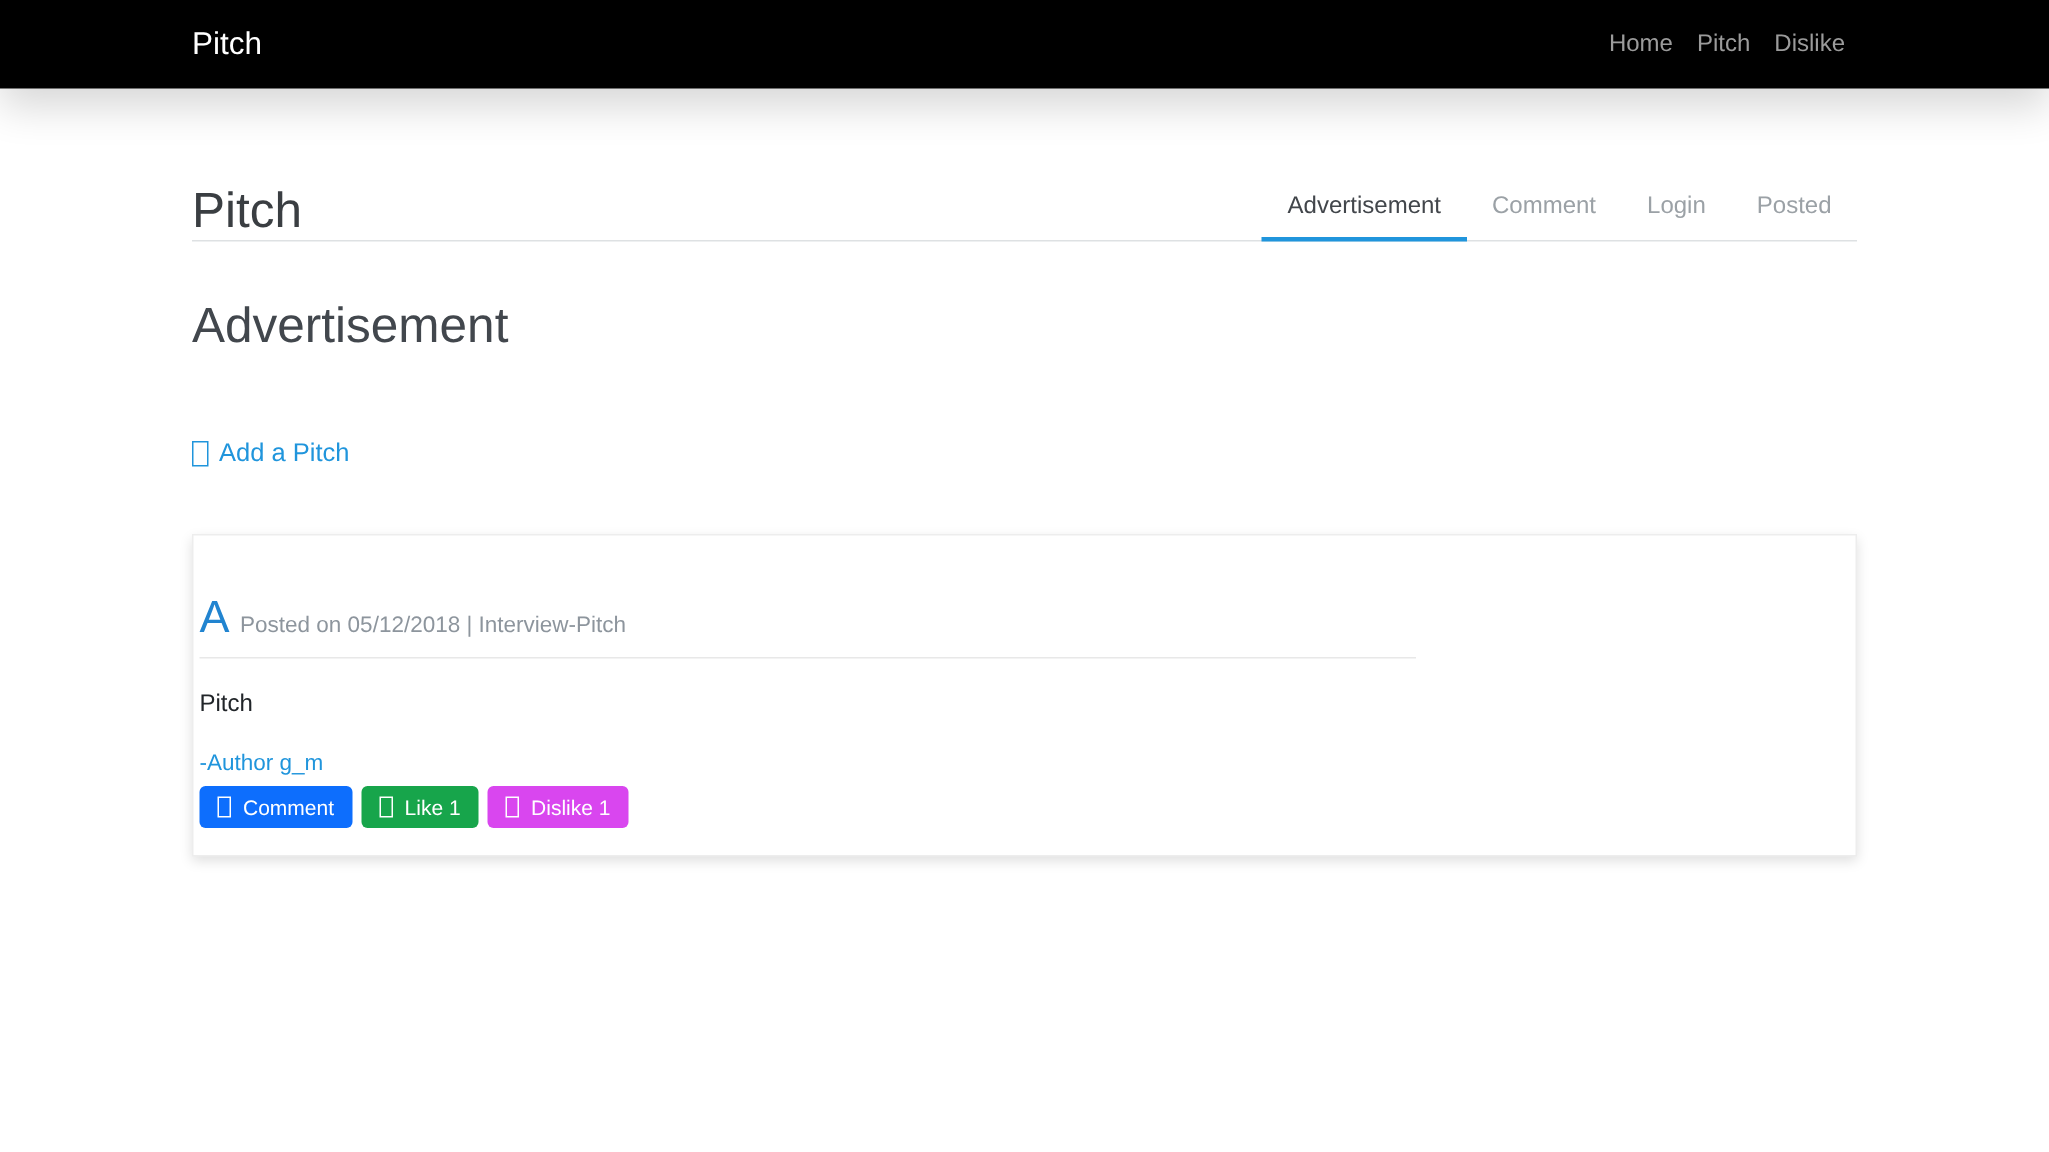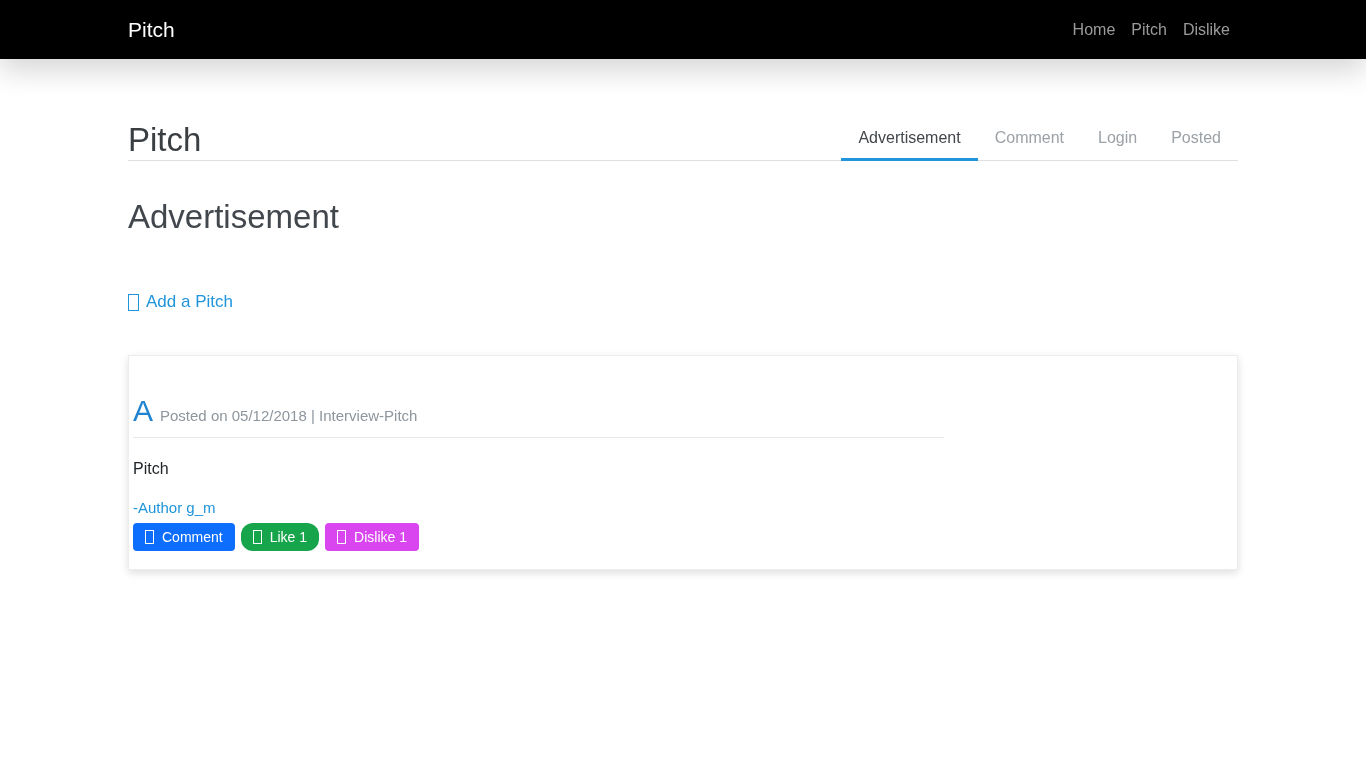--- a/index.html
+++ b/index.html
@@ -216,21 +216,21 @@
       <span class="post-meta">Posted on 05/12/2018 | Interview-Pitch</span>
     </div>
     <hr class="post-divider">
     <div class="post-body">Pitch</div>
     <a class="author-link">-Author g_m</a>
     <div class="btn-row">
       <button class="btn" style="background-color: rgb(13, 110, 253);">
         <span class="tofu"></span>
         <span>Comment</span>
       </button>
-      <button class="btn" style="background-color: rgb(23, 165, 75); border-radius: 12px;">
+      <button class="btn" style="background-color: rgb(23, 165, 75);">
         <span class="tofu"></span>
         <span>Like 1</span>
       </button>
       <button class="btn" style="background-color: #d946ef;">
         <span class="tofu"></span>
         <span>Dislike 1</span>
       </button>
     </div>
   </div>
 

